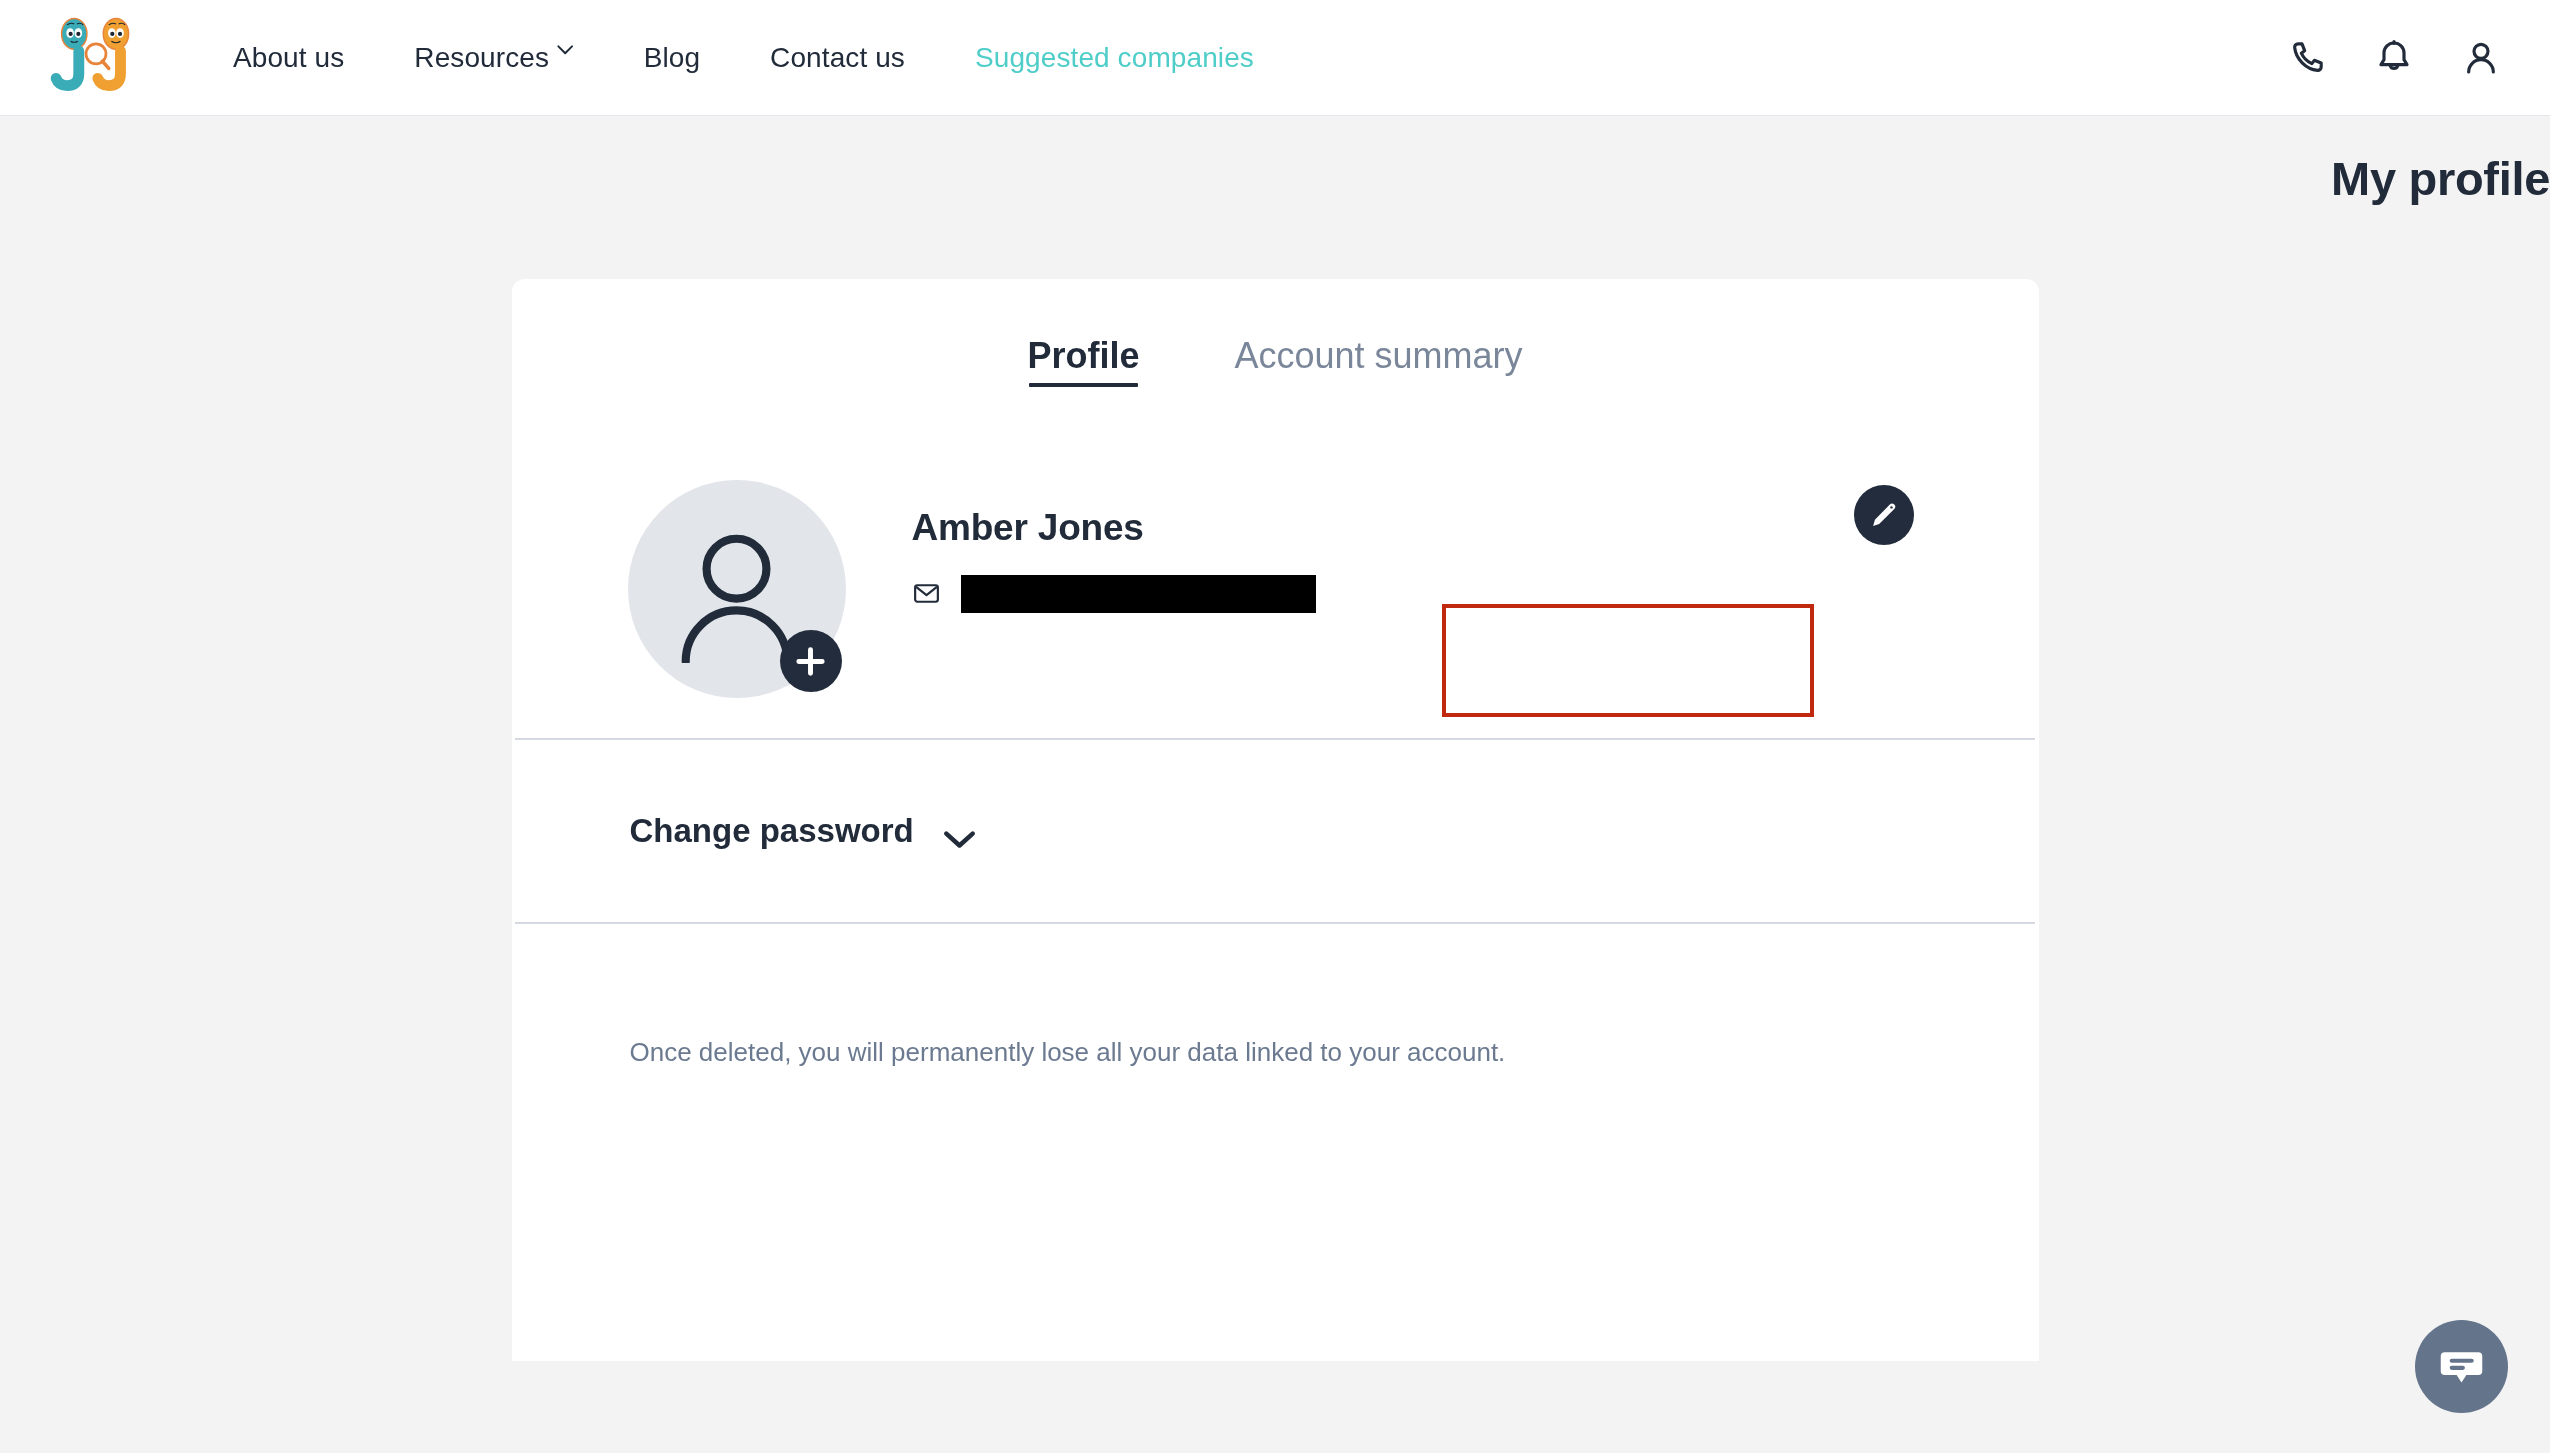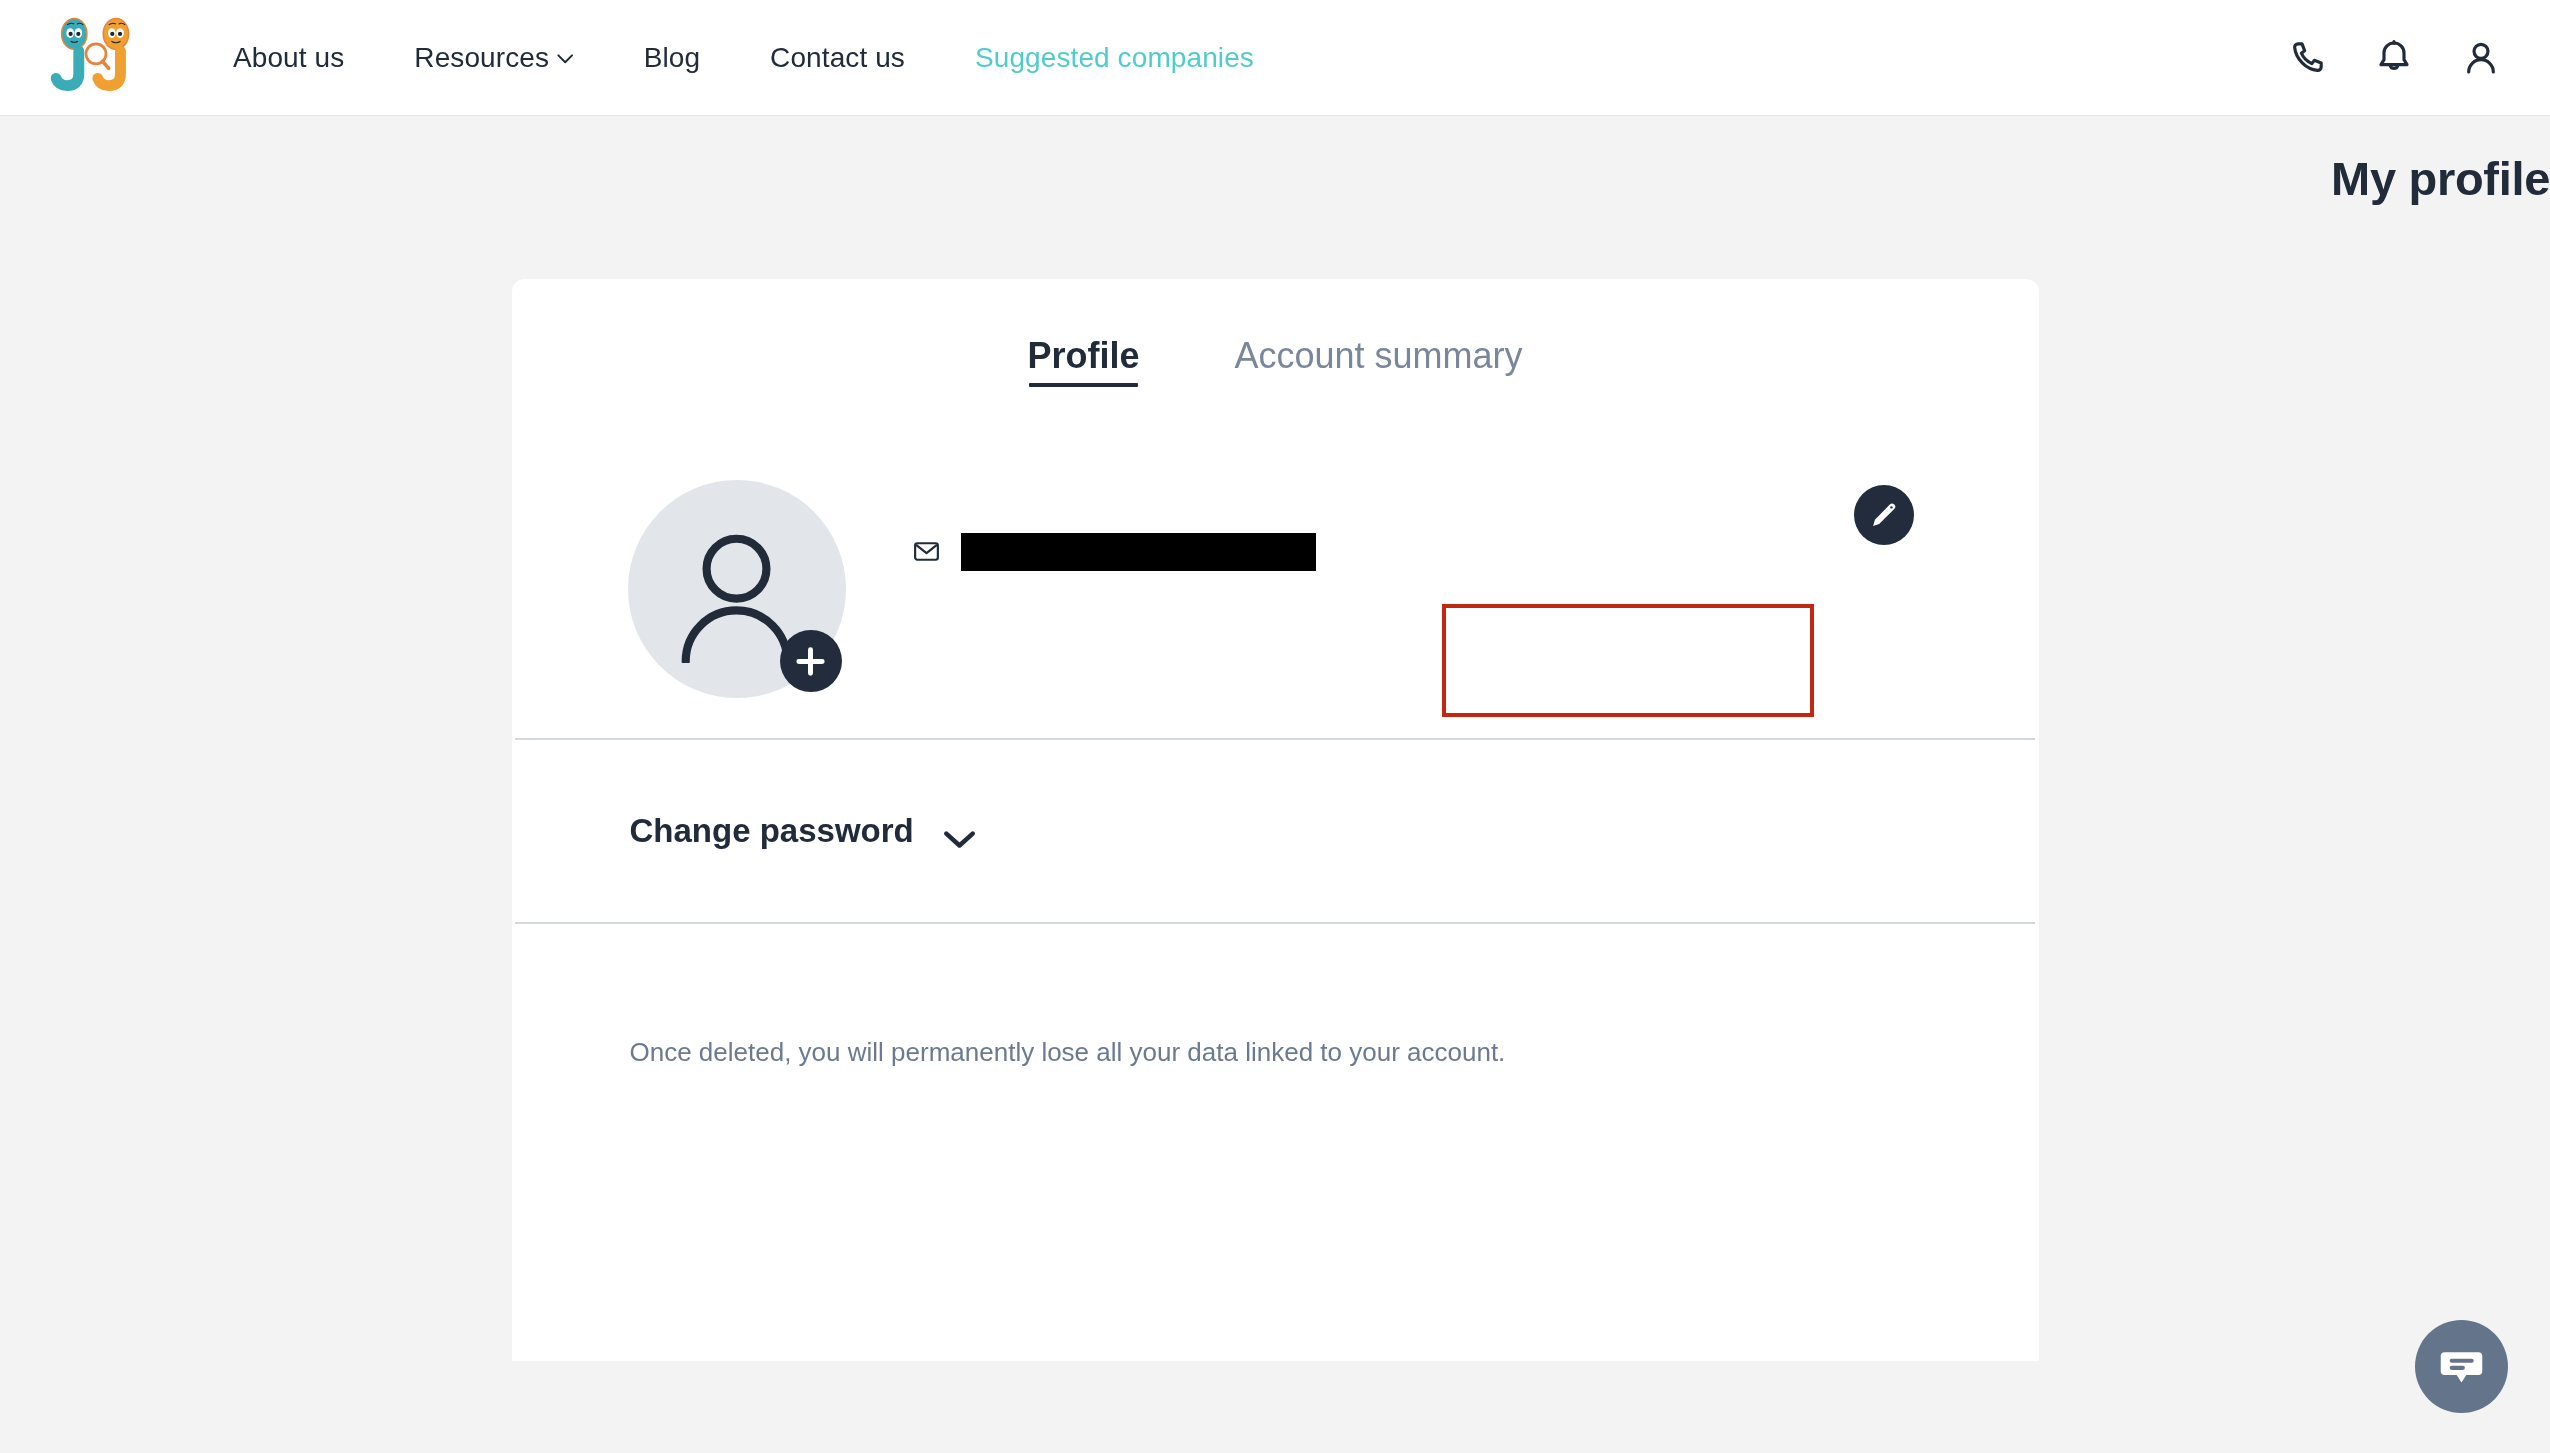--- a/index.html
+++ b/index.html
@@ -41,21 +41,21 @@
     align-items: center;
     gap: 0;
   }
 
   .nav-item {
     font-size: 28px;
     color: #212b3a;
     padding: 0 35px;
     white-space: nowrap;
     display: flex;
-    align-items: center;
+    align-items: flex-start;
     gap: 8.2px;
     cursor: pointer;
     letter-spacing: 0.1px;
   }
   .nav-item.accent { color: #4ecdc9; }
 
   .chev-small {
     width: 16.4px; height: 10px;
     display: inline-block;
     flex: 0 0 auto;
@@ -388,20 +388,21 @@
         </svg>
       </div>
       <div class="avatar-plus">
         <svg viewBox="0 0 24 24">
           <path d="M12 4 V20 M4 12 H20" stroke="#ffffff" stroke-width="3.4" stroke-linecap="round"></path>
         </svg>
       </div>
     </div>
 
     <div class="identity-text">
+      <div class="user-name">Amber Jones</div>
       <div class="email-row">
         <svg class="mail-icon" viewBox="0 0 24 24">
           <rect x="2.6" y="5.2" width="18.8" height="13.6" rx="1.8" fill="none" stroke="#212b3a" stroke-width="1.8"></rect>
           <path d="M3.4 6.6 L12 13.4 L20.6 6.6" fill="none" stroke="#212b3a" stroke-width="1.8" stroke-linejoin="round"></path>
         </svg>
         <span class="email-redacted"></span>
       </div>
     </div>
 
     <button class="edit-fab">

